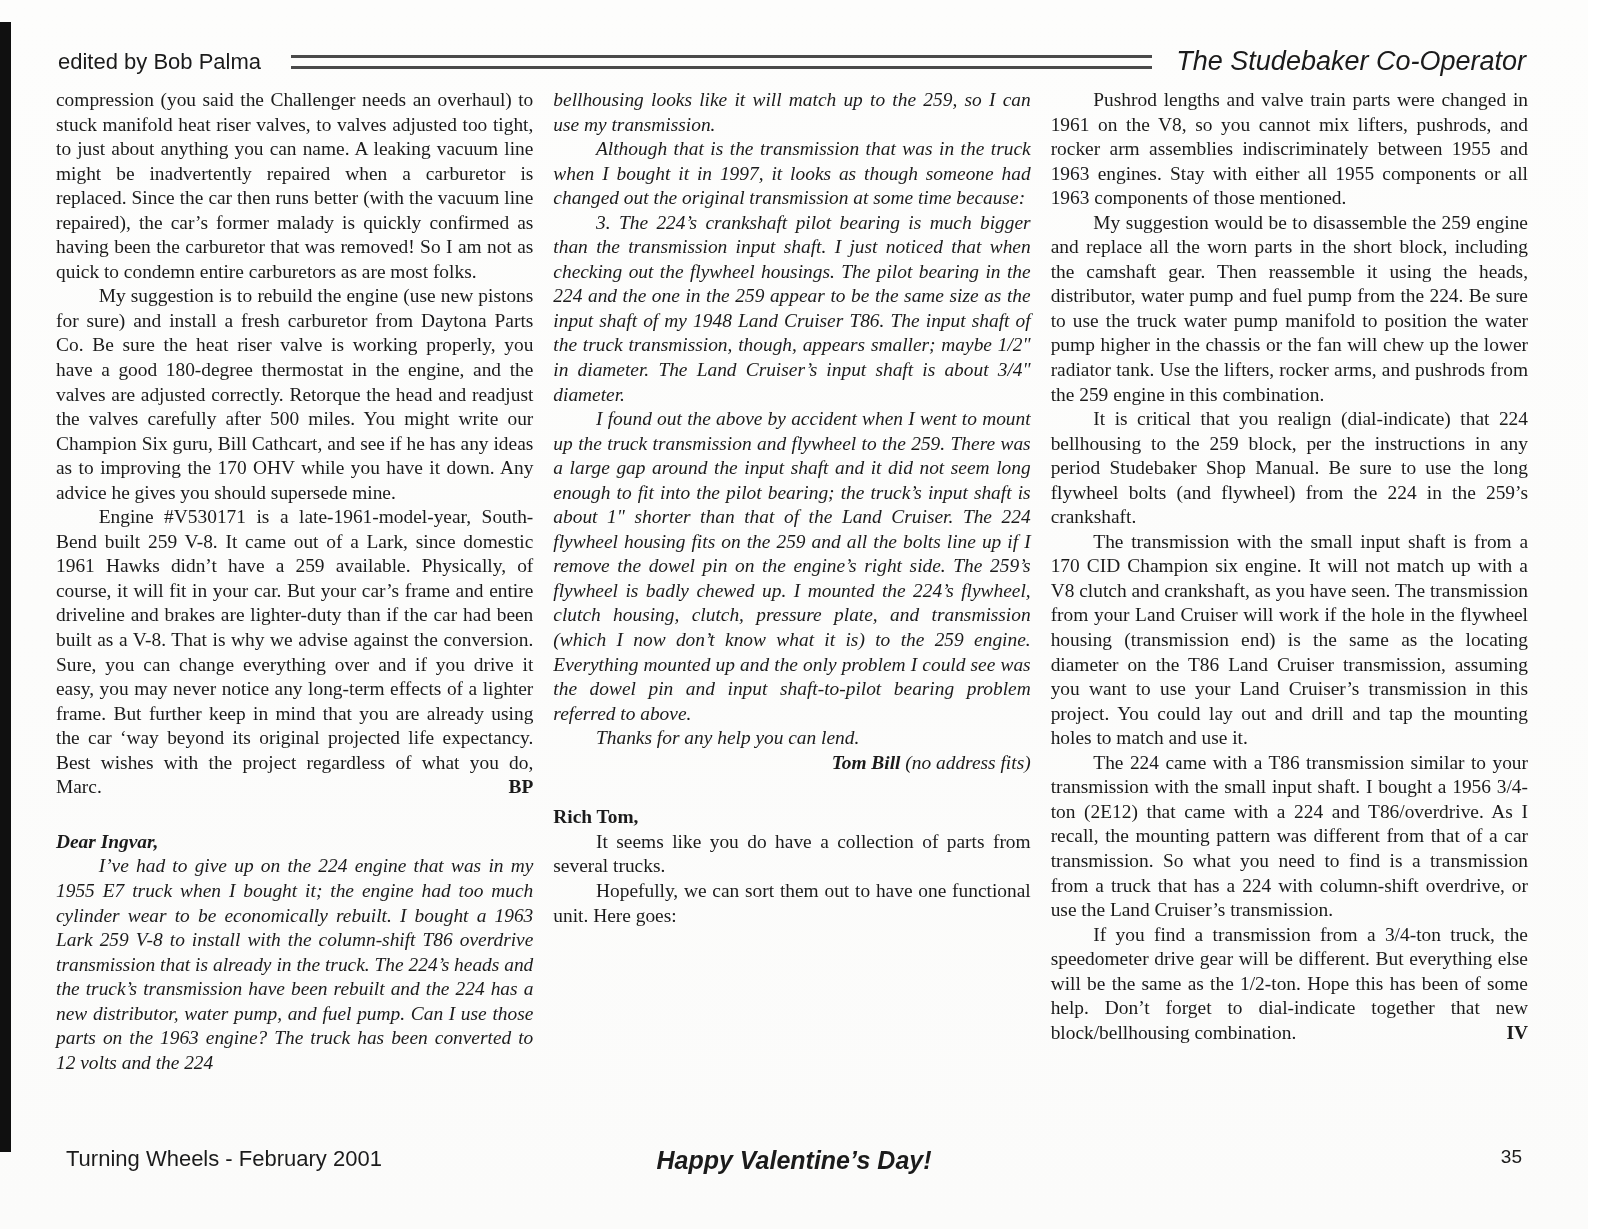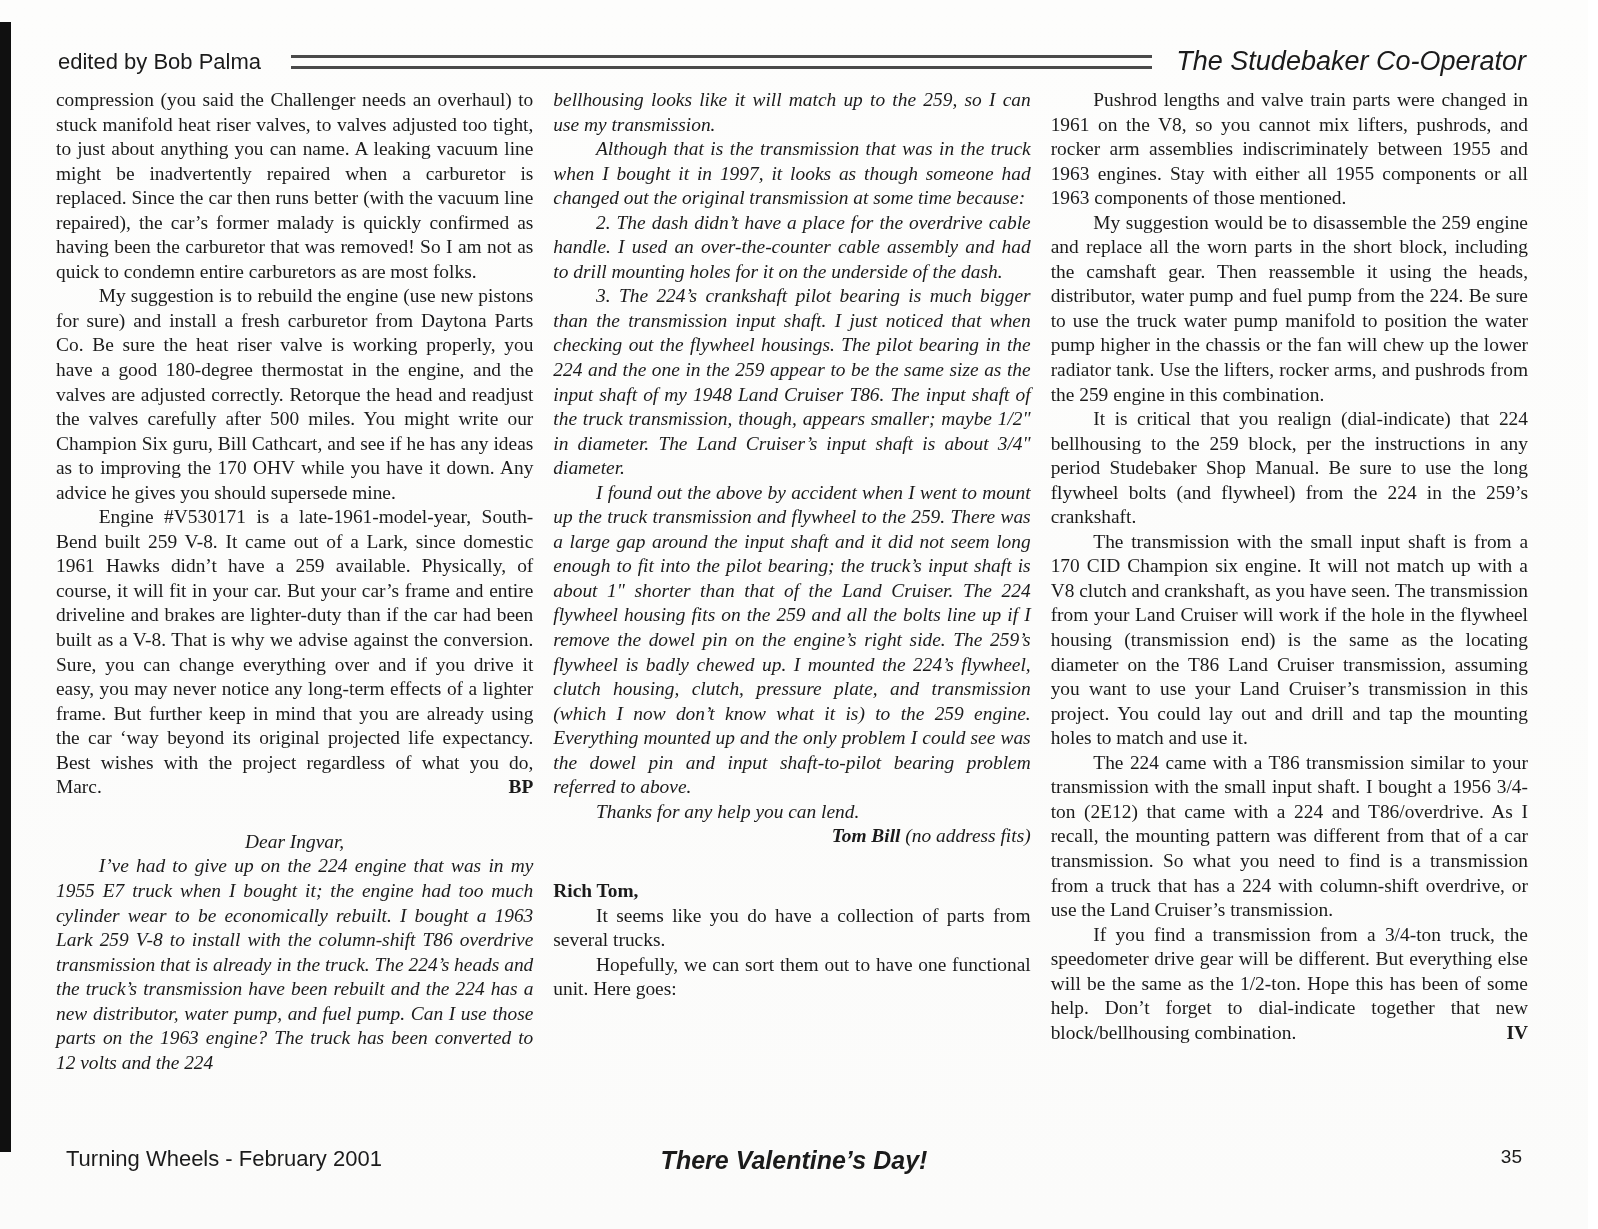--- a/index.html
+++ b/index.html
@@ -37,22 +37,22 @@
   
   .columns {
     position: absolute; left: 56px; right: 60px; top: 88px;
     display: flex; gap: 20px;
   }
   .col { flex: 1; font-size: 19.4px; line-height: 1.265; text-align: justify; }
   .col p { margin: 0; }
   .indent { text-indent: 2.2em; }
   .ital { font-style: italic; }
   .letter-heading {
-    font-weight: normal; font-style: italic;
-    margin-top: 30px !important; text-align: center;
+    font-weight: bold; font-style: italic;
+    margin-top: 30px !important; text-align: left;
   }
   .reply-heading {
     font-weight: bold;
     margin-top: 30px !important; text-align: left;
   }
   .initials { float: right; font-weight: bold; }
   .sig-line { text-align: right; font-style: italic; }
   .sig-name { font-weight: bold; }
   
   .footer {
@@ -83,21 +83,20 @@
       <p>compression (you said the Challenger needs an overhaul) to stuck manifold heat riser valves, to valves adjusted too tight, to just about anything you can name. A leaking vacuum line might be inadvertently repaired when a carburetor is replaced. Since the car then runs better (with the vacuum line repaired), the car’s former malady is quickly confirmed as having been the carburetor that was removed! So I am not as quick to condemn entire carburetors as are most folks.</p>
       <p class="indent">My suggestion is to rebuild the engine (use new pistons for sure) and install a fresh carburetor from Daytona Parts Co. Be sure the heat riser valve is working properly, you have a good 180-degree thermostat in the engine, and the valves are adjusted correctly. Retorque the head and readjust the valves carefully after 500 miles. You might write our Champion Six guru, Bill Cathcart, and see if he has any ideas as to improving the 170 OHV while you have it down. Any advice he gives you should supersede mine.</p>
       <p class="indent"><span>Engine #V530171 is a late-1961-model-year, South-Bend built 259 V-8. It came out of a Lark, since domestic 1961 Hawks didn’t have a 259 available. Physically, of course, it will fit in your car. But your car’s frame and entire driveline and brakes are lighter-duty than if the car had been built as a V-8. That is why we advise against the conversion. Sure, you can change everything over and if you drive it easy, you may never notice any long-term effects of a lighter frame. But further keep in mind that you are already using the car ‘way beyond its original projected life expectancy. Best wishes with the project regardless of what you do, Marc.</span><span class="initials">BP</span></p>
       <p class="letter-heading">Dear Ingvar,</p>
       <p class="indent ital">I’ve had to give up on the 224 engine that was in my 1955 E7 truck when I bought it; the engine had too much cylinder wear to be economically rebuilt. I bought a 1963 Lark 259 V-8 to install with the column-shift T86 overdrive transmission that is already in the truck. The 224’s heads and the truck’s transmission have been rebuilt and the 224 has a new distributor, water pump, and fuel pump. Can I use those parts on the 1963 engine? The truck has been converted to 12 volts and the 224</p>
     </div>
 
     <div class="col">
       <p class="ital">bellhousing looks like it will match up to the 259, so I can use my transmission.</p>
       <p class="indent ital">Although that is the transmission that was in the truck when I bought it in 1997, it looks as though someone had changed out the original transmission at some time because:</p>
-      <p class="indent ital">2.  The dash didn’t have a place for the overdrive cable handle. I used an over-the-counter cable assembly and had to drill mounting holes for it on the underside of the dash.</p>
       <p class="indent ital">3.  The 224’s crankshaft pilot bearing is much bigger than the transmission input shaft. I just noticed that when checking out the flywheel housings.  The pilot bearing in the 224 and the one in the 259 appear to be the same size as the input shaft of my 1948 Land Cruiser T86.  The input shaft of the truck transmission, though, appears smaller; maybe 1/2" in diameter. The Land Cruiser’s input shaft is about 3/4" diameter.</p>
       <p class="indent ital">I found out the above by accident when I went to mount up the truck transmission and flywheel to the 259. There was a large gap around the input shaft and it did not seem long enough to fit into the pilot bearing; the truck’s input shaft is about 1" shorter than that of the Land Cruiser. The 224 flywheel housing fits on the 259 and all the bolts line up if I remove the dowel pin on the engine’s right side.  The 259’s flywheel is badly chewed up. I mounted the 224’s flywheel, clutch housing, clutch, pressure plate, and transmission (which I now don’t know what it is) to the 259 engine. Everything mounted up and the only problem I could see was the dowel pin and input shaft-to-pilot bearing problem referred to above.</p>
       <p class="indent ital">Thanks for any help you can lend.</p>
       <p class="sig-line"><span class="sig-name">Tom Bill</span>&nbsp;<span>(no address fits)</span></p>
       <p class="reply-heading">Rich Tom,</p>
       <p class="indent">It seems like you do have a collection of parts from several trucks.</p>
       <p class="indent">Hopefully, we can sort them out to have one functional unit. Here goes:</p>
     </div>
 
     <div class="col">
@@ -106,17 +105,17 @@
       <p class="indent">It is critical that you realign (dial-indicate) that 224 bellhousing to the 259 block, per the instructions in any period Studebaker Shop Manual. Be sure to use the long flywheel bolts (and flywheel) from the 224 in the 259’s crankshaft.</p>
       <p class="indent">The transmission with the small input shaft is from a 170 CID Champion six engine. It will not match up with a V8 clutch and crankshaft, as you have seen. The transmission from your Land Cruiser will work if the hole in the flywheel housing (transmission end) is the same as the locating diameter on the T86 Land Cruiser transmission, assuming you want to use your Land Cruiser’s transmission in this project. You could lay out and drill and tap the mounting holes to match and use it.</p>
       <p class="indent">The 224 came with a T86 transmission similar to your transmission with the small input shaft. I bought a 1956 3/4-ton (2E12) that came with a 224 and T86/overdrive. As I recall, the mounting pattern was different from that of a car transmission. So what you need to find is a transmission from a truck that has a 224 with column-shift overdrive, or use the Land Cruiser’s transmission.</p>
       <p class="indent"><span>If you find a transmission from a 3/4-ton truck, the speedometer drive gear will be different. But everything else will be the same as the 1/2-ton. Hope this has been of some help. Don’t forget to dial-indicate together that new block/bellhousing combination.</span><span class="initials">IV</span></p>
     </div>
 
   </div>
 
   <div class="footer">
     <span class="footer-left">Turning Wheels - February 2001</span>
-    <span class="footer-center">There Valentine’s Day!</span>
+    <span class="footer-center">Happy Valentine’s Day!</span>
     <span class="footer-right">35</span>
   </div>
 
 </div>
 
 </body></html>

